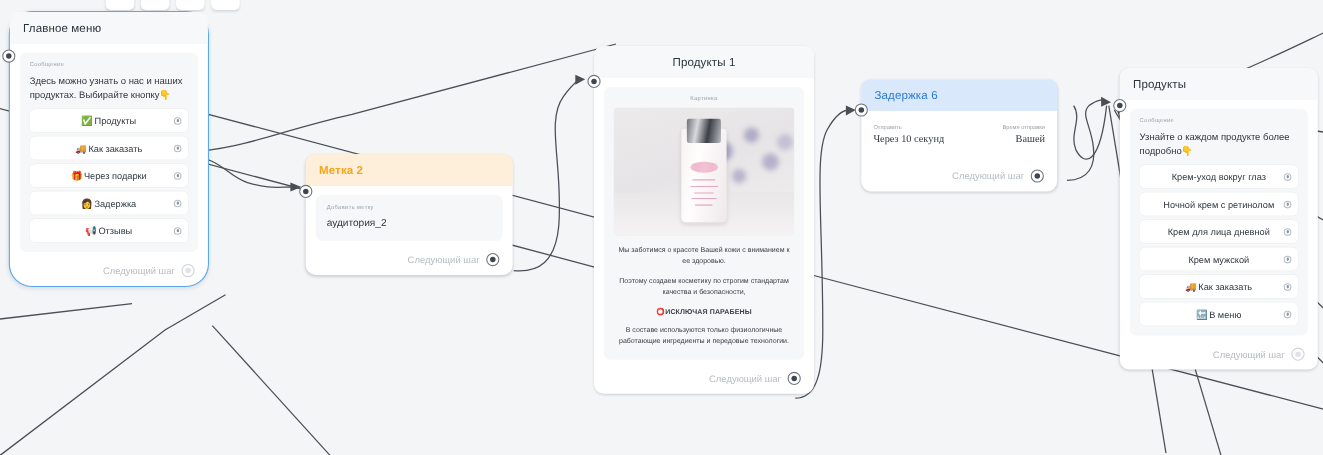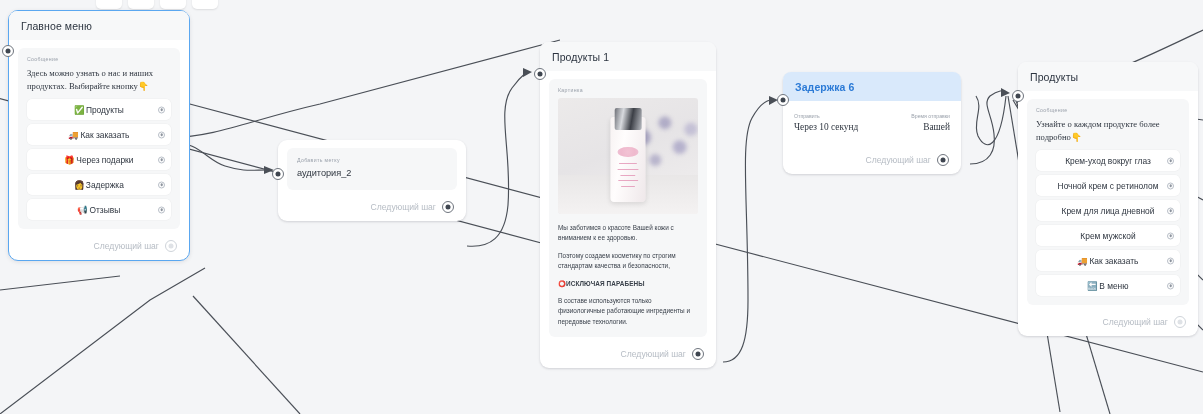--- a/index.html
+++ b/index.html
@@ -27,47 +27,47 @@
 
   
   .node {
     position: absolute;
     background: #ffffff;
     border-radius: 9px;
     box-shadow: 0 1px 3px rgba(16,24,40,.10), 0 1px 2px rgba(16,24,40,.06);
   }
   .node.selected {
     border: 1.4px solid #5aa7f0;
-    border-radius: 10px;
+    border-radius: 21px;
     box-shadow: 0 1px 4px rgba(16,24,40,.10);
   }
   .node-header {
     padding: 9px 12px 8px 12px;
     font-size: 10.5px;
     color: #2c3440;
     border-radius: 8px 8px 0 0;
     letter-spacing: .1px;
   }
   .node-header.plain { background: #f7f8f9; }
   .node-header.amber { background: #fdefd9; color: #f5a623; font-weight: bold; }
-  .node-header.blue  { background: #d9e9fb; color: #2b7ad6; font-weight: bold; }
+  .node-header.blue  { background: #d9e9fb; color: #2b7ad6; font-weight: normal; }
 
   .node-body { padding: 8px 9px 4px 9px; }
 
   .card {
     background: #f6f7f8;
     border-radius: 6px;
     padding: 8px 9px 9px 9px;
   }
   .card-label {
     font-size: 5.2px; color: #9aa1ab; letter-spacing: .35px;
     margin-bottom: 5px; text-transform: none;
   }
   .msg-text {
-    font-size: 8.6px; line-height: 1.52; color: #2f3640; font-family: Liberation Serif, serif;
+    font-size: 8.6px; line-height: 1.52; color: #2f3640;
   }
   .emoji { font-size: 8.6px; }
 
   .btn-list { margin-top: 6px; }
   .qbtn {
     position: relative;
     background: #ffffff;
     border-radius: 5px;
     height: 21px;
     margin-bottom: 4px;
@@ -275,33 +275,34 @@
       </div>
     </div>
     <div class="next-row">
       <span class="next-label">Следующий шаг</span>
       <span class="port empty"></span>
     </div>
   </div>
 
   <div class="node" style="left:278px; top:140px; width:188px;">
     <div class="port filled in" style="left:-6px; top:28px;"></div>
+    <div class="node-header amber">Метка 2</div>
     <div class="node-body">
       <div class="card" style="padding:9px 10px 12px 10px">
         <div class="card-label">Добавить метку</div>
         <div class="tag-value">аудитория_2</div>
       </div>
     </div>
     <div class="next-row">
       <span class="next-label">Следующий шаг</span>
       <span class="port filled"></span>
     </div>
   </div>
 
-  <div class="node" style="left:540px; top:42px; width:176px;">
+  <div class="node" style="left:540px; top:42px; width:200px;text-align:center;">
     <div class="port filled in" style="left:-6px; top:26px;"></div>
     <div class="node-header plain">Продукты 1</div>
     <div class="node-body">
       <div class="card" style="padding:8px 9px 10px 9px">
         <div class="card-label">Картинка</div>
         <div class="pic">
           <div class="bg-blur"></div>
           <div class="shelf"></div>
           <div class="bottle"></div>
           <div class="cap"></div>

